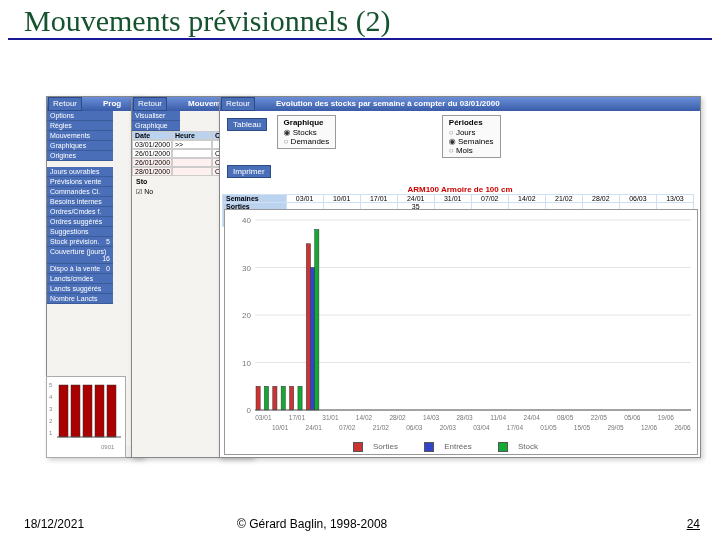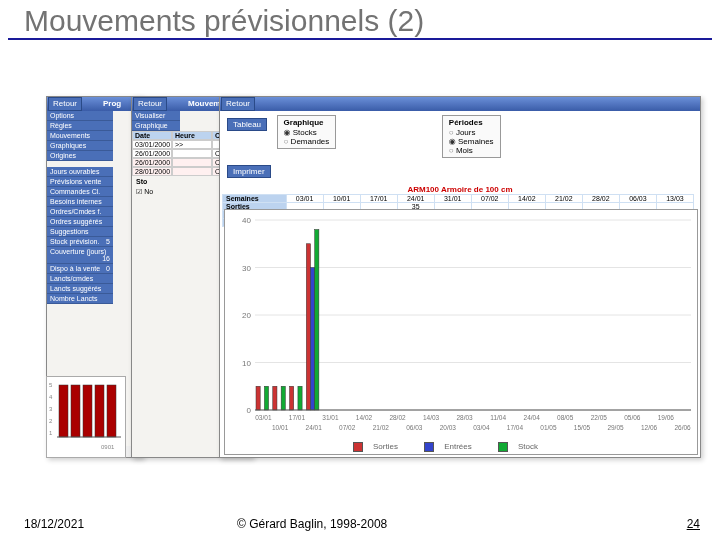--- a/index.html
+++ b/index.html
@@ -1,16 +1,16 @@
 <!DOCTYPE html>
 <html><head>
 <meta charset="utf-8">
 <style>
   body{margin:0;font-family:Verdana,Arial,sans-serif;font-size:9px;background:#fff;width:720px;height:540px;overflow:hidden;}
-  .slide-title{font-size:30px;color:#737373;padding:4px 16px 0 16px;border-bottom:2px solid #1a1a99;margin:0 8px 24px 8px;}
+  .slide-title{font-size:30px;color:#14532d;padding:4px 16px 0 16px;border-bottom:2px solid #1a1a99;margin:0 8px 24px 8px;font-family:Liberation Serif, serif;}
   .footer{position:absolute;top:517px;left:0;width:720px;font-size:12px;color:#000;}
   .footer-l{position:absolute;left:24px;}
   .footer-c{position:absolute;left:237px;}
   .footer-r{position:absolute;right:20px;text-decoration:underline;}
   .stage{position:absolute;top:96px;left:46px;width:660px;height:400px;}
   .win{position:absolute;background:#f4f3f0;border:1px solid #888;box-shadow:2px 2px 5px rgba(0,0,0,.2);}
   .hdr{height:14px;background:linear-gradient(#6a8fd8,#3a5ca8);display:flex;}
   .hbtn{font-size:8px;color:#fff;background:#4a6fb8;border:1px solid #2a4a88;padding:0 4px;margin:0 1px;line-height:12px;}
   .htxt{font-size:8px;color:#fff;font-weight:bold;line-height:14px;padding-left:20px;}
   .side{background:#4a6fb8;width:66px;}
@@ -140,20 +140,21 @@
           <span>CC</span>
         </div>
     </div>
     <div style="font-size:7px;padding:2px 4px"><b>Sto</b></div>
     <div style="font-size:7px;padding:1px 4px">☑ <span>No</span></div>
   </div>
 
   <div class="win winC">
     <div class="hdr">
       <span class="hbtn">Retour</span>
+      <span class="htxt">Evolution des stocks par semaine à compter du 03/01/2000</span>
     </div>
     <div style="padding:2px">
       <span class="btnC">Tableau</span>
       <div class="panelbox">
         <b>Graphique</b>
         <div class="radioS">Stocks</div>
         <div class="radio">Demandes</div>
       </div>
       <div class="panelbox" style="margin-left:101px">
         <b>Périodes</b>

